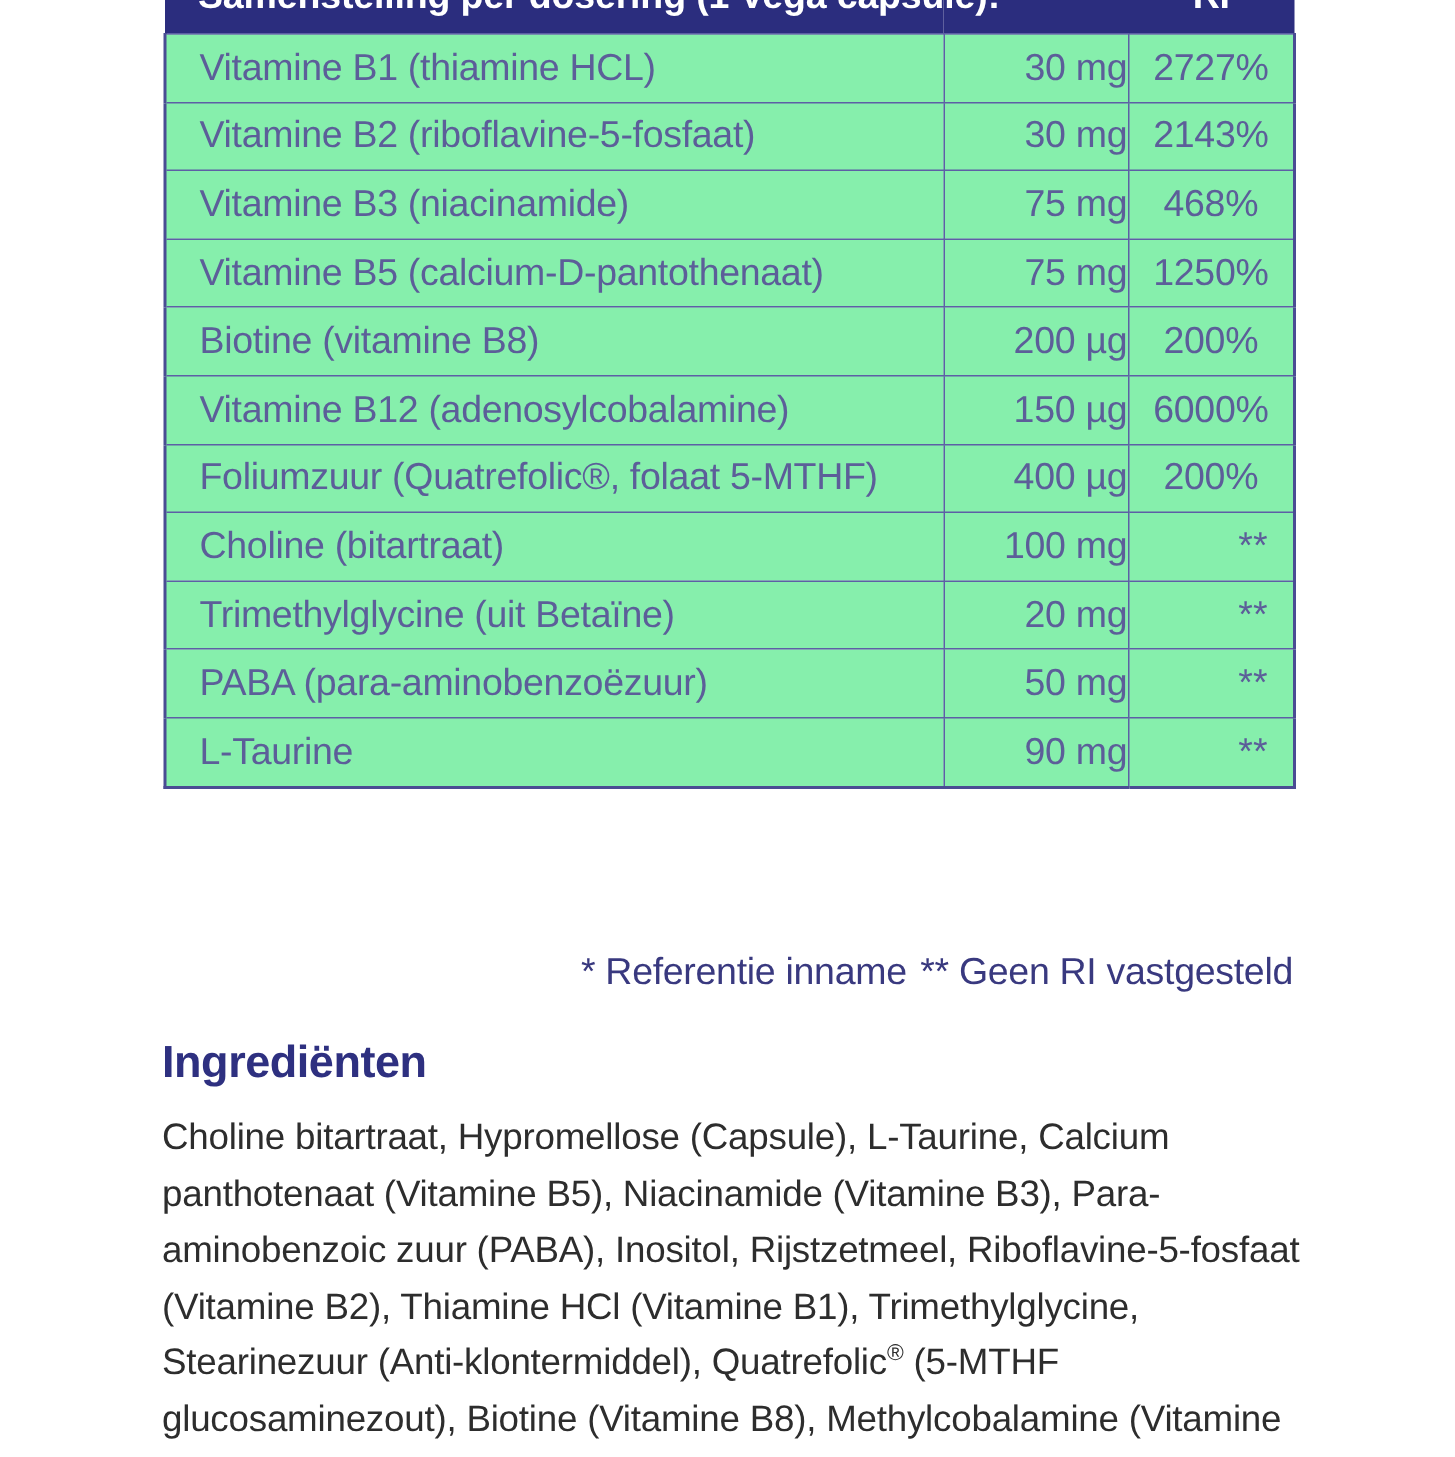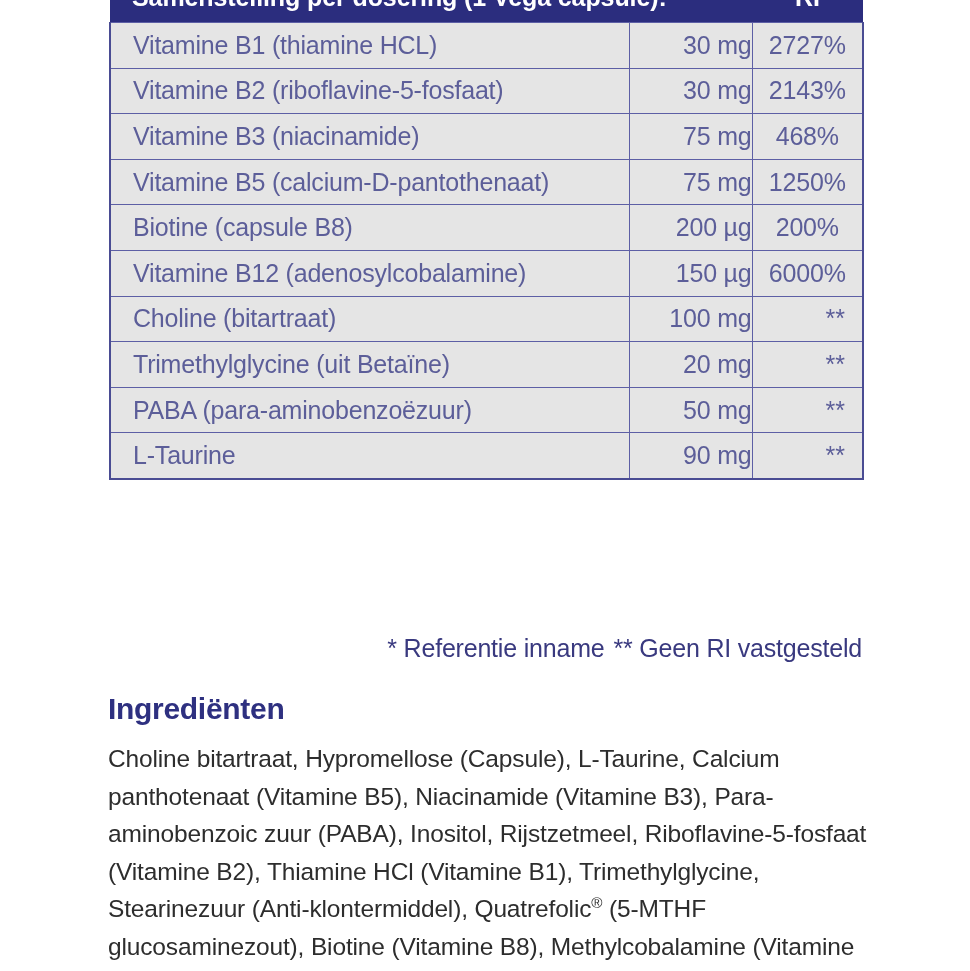--- a/index.html
+++ b/index.html
@@ -60,21 +60,21 @@
 
   tbody td {
     border: 1.6px solid #5d5fa5;
     color: #5c5e99;
     font-size: 25px;
     line-height: 1;
     height: 44.6px;
     padding: 0;
     font-weight: 400;
     letter-spacing: -0.2px;
-    background: #e5e5e5;
+    background: #86efac;
     vertical-align: middle;
     white-space: nowrap;
   }
   tbody td.cell-name {
     text-align: left;
     padding-left: 22px;
     border-left: 2px solid #4a4c93;
   }
   tbody td.cell-amount {
     text-align: right;
@@ -170,30 +170,35 @@
             <td class="cell-name">Vitamine B3 (niacinamide)</td>
             <td class="cell-amount">75 mg</td>
             <td class="cell-ri">468%</td>
           </tr>
           <tr>
             <td class="cell-name">Vitamine B5 (calcium-D-pantothenaat)</td>
             <td class="cell-amount">75 mg</td>
             <td class="cell-ri">1250%</td>
           </tr>
           <tr>
-            <td class="cell-name">Biotine (capsule B8)</td>
+            <td class="cell-name">Biotine (vitamine B8)</td>
             <td class="cell-amount">200 µg</td>
             <td class="cell-ri">200%</td>
           </tr>
           <tr>
             <td class="cell-name">Vitamine B12 (adenosylcobalamine)</td>
             <td class="cell-amount">150 µg</td>
             <td class="cell-ri">6000%</td>
           </tr>
           <tr>
+            <td class="cell-name">Foliumzuur (Quatrefolic®, folaat 5-MTHF)</td>
+            <td class="cell-amount">400 µg</td>
+            <td class="cell-ri">200%</td>
+          </tr>
+          <tr>
             <td class="cell-name">Choline (bitartraat)</td>
             <td class="cell-amount">100 mg</td>
             <td class="cell-ri dagger">**</td>
           </tr>
           <tr>
             <td class="cell-name">Trimethylglycine (uit Betaïne)</td>
             <td class="cell-amount">20 mg</td>
             <td class="cell-ri dagger">**</td>
           </tr>
           <tr>

